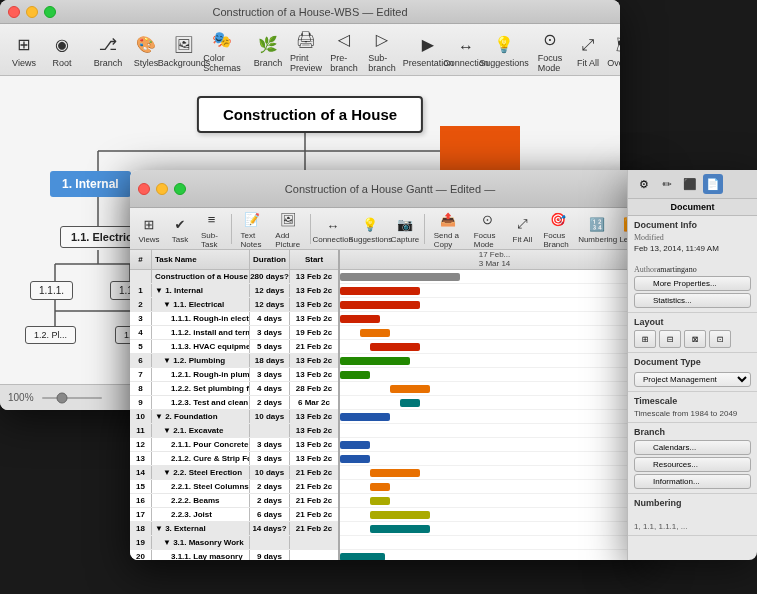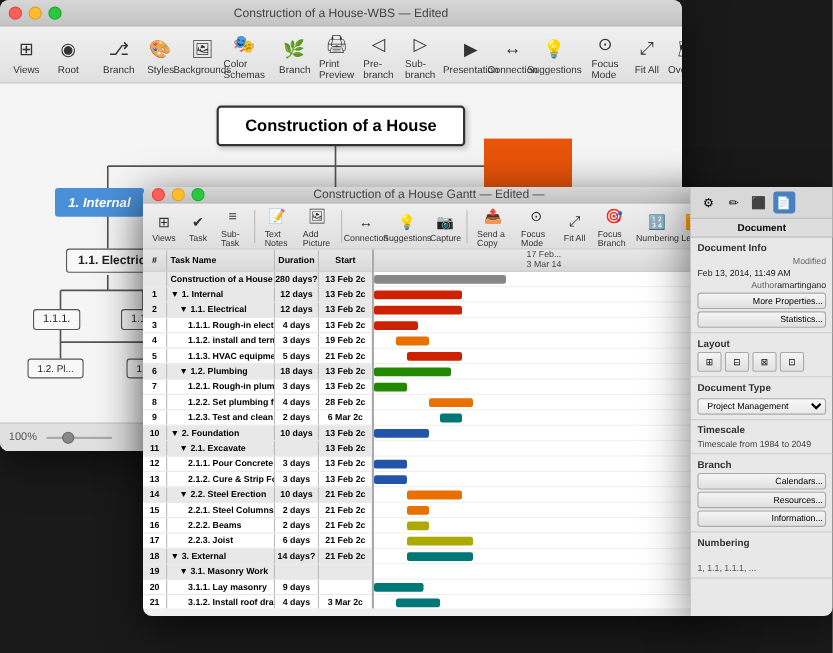--- a/index.html
+++ b/index.html
@@ -146,21 +146,20 @@
     }
 
     .wbs-level1 {
       position: absolute;
       top: 95px;
       border-radius: 3px;
       padding: 6px 12px;
       font-size: 12px;
       font-weight: bold;
       color: white;
-      font-style: italic;
     }
 
     .wbs-level1.internal {
       background: #4a90d9;
       left: 50px;
     }
 
     .wbs-level1.foundation {
       background: #4a90d9;
       left: 240px;
@@ -222,21 +221,21 @@
       height: 390px;
       background: #f0f0f0;
       border-radius: 8px;
       box-shadow: 0 10px 40px rgba(0,0,0,0.7);
       overflow: hidden;
       z-index: 10;
     }
 
     .gantt-titlebar {
       background: linear-gradient(to bottom, #d6d6d6, #c2c2c2);
-      height: 15px;
+      height: 38px;
       display: flex;
       align-items: center;
       padding: 0 8px;
       border-bottom: 1px solid #aaa;
       position: relative;
     }
 
     .gantt-toolbar {
       background: linear-gradient(to bottom, #efefef, #dedede);
       height: 42px;
@@ -424,44 +423,45 @@
 
     .inspector-section-title {
       font-size: 9px;
       font-weight: bold;
       color: #333;
       margin-bottom: 3px;
     }
 
     .inspector-row {
       display: flex;
-      justify-content: flex-end;
+      justify-content: flex-start;
       margin-bottom: 2px;
       font-size: 8px;
+      font-family: Liberation Serif, serif;
     }
 
     .inspector-label {
       color: #666;
     }
 
     .inspector-value {
       color: #222;
       font-weight: 500;
     }
 
     .inspector-btn {
       background: linear-gradient(to bottom, #f5f5f5, #e0e0e0);
       border: 1px solid #aaa;
       border-radius: 3px;
-      padding: 2px 2px;
+      padding: 2px 18px;
       font-size: 8px;
       cursor: pointer;
       display: block;
       width: 100%;
-      text-align: right;
+      text-align: left;
       margin-top: 2px;
     }
 
     .inspector-select {
       background: linear-gradient(to bottom, #f8f8f8, #e8e8e8);
       border: 1px solid #aaa;
       border-radius: 3px;
       padding: 1px 4px;
       font-size: 8px;
       width: 100%;
@@ -984,21 +984,21 @@
 
   <div style="text-align:center; font-size:9px; font-weight:bold; padding:3px; background:#ddd; border-bottom:1px solid #bbb;">
     <span>Document</span>
   </div>
 
   <div class="inspector-section">
     <div class="inspector-section-title">Document Info</div>
     <div class="inspector-row">
       <span class="inspector-label">Modified</span>
     </div>
-    <div style="font-size:8px; color:#222; margin-bottom:2px;">Feb 13, 2014, 11:49 AM</div>
+    <div style="font-size:8px; color:#222; margin-bottom:12px;">Feb 13, 2014, 11:49 AM</div>
     <div class="inspector-row">
       <span class="inspector-label">Author</span>
       <span class="inspector-value">amartingano</span>
     </div>
     <button class="inspector-btn">More Properties...</button>
     <button class="inspector-btn">Statistics...</button>
   </div>
 
   <div class="inspector-section">
     <div class="inspector-section-title">Layout</div>

